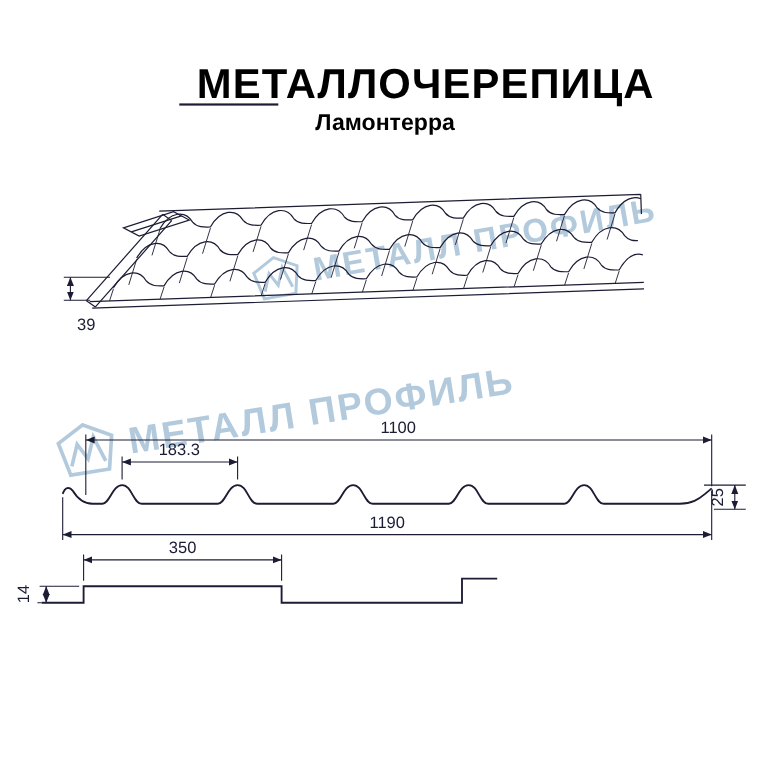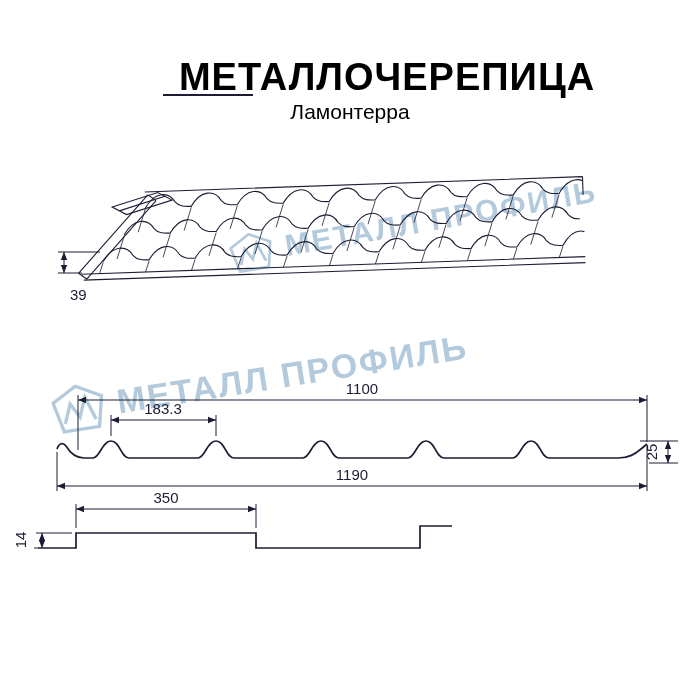--- a/index.html
+++ b/index.html
@@ -3,21 +3,21 @@
 <meta charset="utf-8">
 <style>
   html,body{margin:0;padding:0;background:#fff;}
   .page{position:relative;width:700px;height:700px;background:#ffffff;overflow:hidden;
         font-family:"Liberation Sans", sans-serif;color:#000;}
   .title{position:absolute;top:56px;left:0;width:700px;text-align:center;
          font-size:38px;font-weight:700;letter-spacing:1px;z-index:3;margin-left:37px;}
   .title-divider{position:absolute;top:94px;left:163px;width:90px;height:2px;
          background:#1c1c34;z-index:3;}
   .subtitle{position:absolute;top:100px;left:0;width:700px;text-align:center;
-         font-size:21px;font-weight:400;z-index:3;}
+         font-size:21px;font-weight:700;z-index:3;}
   .watermark{position:absolute;display:flex;align-items:center;gap:12px;
          color:#b3cadd;font-weight:bold;white-space:nowrap;letter-spacing:2px;
          transform-origin:left center;z-index:1;}
   .wm1{left:230px;top:236px;font-size:30px;transform:rotate(-10deg);}
   .wm2{left:52px;top:388px;font-size:34px;transform:rotate(-9deg);}
   .wm1 .logo svg{width:44px;height:40px;display:block;}
   .wm2 .logo svg{width:54px;height:49px;display:block;}
   svg.drawing{position:absolute;left:0;top:0;z-index:2;}
   svg.drawing text{font-family:"Liberation Sans", sans-serif;font-size:15px;fill:#1c1c34;}
 </style>

